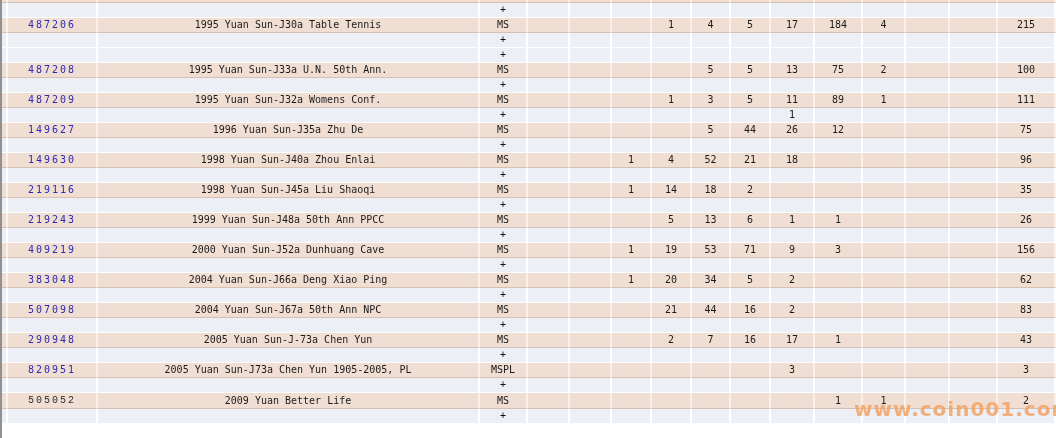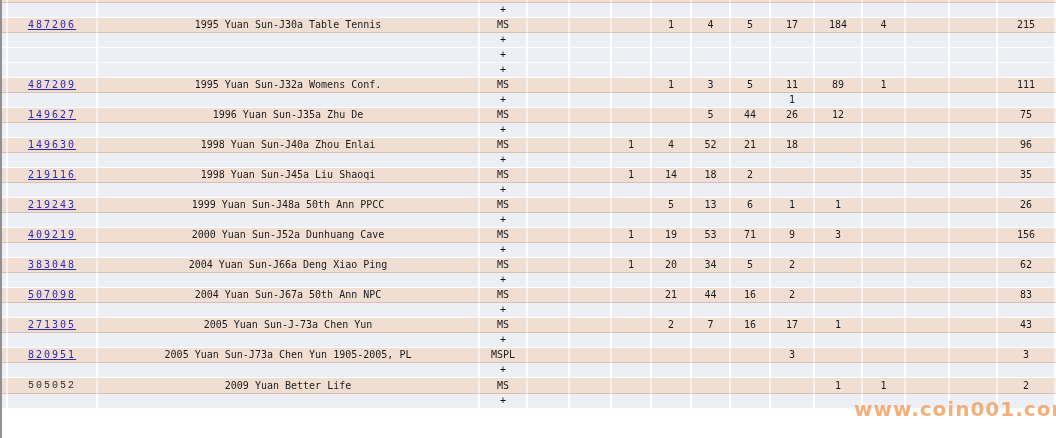--- a/index.html
+++ b/index.html
@@ -42,21 +42,21 @@
     border-bottom-color:#fdfdfe;
     border-right-color:#ffffff;
   }
   tr.row-partial td{
     background:#f1ded3;
     height:3px;
     border-bottom:1px solid #d7c0b1;
     border-right:2px solid rgba(255,255,255,0.55);
   }
   td.col-id{letter-spacing:2px;}
-  td.col-id a{color:#2b2bb2;text-decoration:underline;cursor:pointer;}
+  td.col-id a{color:#2b2bb2;cursor:pointer;}
   td.col-id span.plain{color:#2e2e2e;font-family:Liberation Mono, monospace;}
   td.col-grade span.plus{cursor:pointer;color:#111;}
   .watermark{
     position:absolute;
     left:852px;top:397px;
     font-family:"DejaVu Sans", sans-serif;
     font-weight:bold;
     font-size:20px;
     letter-spacing:1px;
     color:#f2a365;
@@ -172,20 +172,38 @@
           <td class="col-c4"></td>
           <td class="col-c5"></td>
           <td class="col-c6"></td>
           <td class="col-c7"></td>
           <td class="col-c8"></td>
           <td class="col-c9"></td>
           <td class="col-c10"></td>
           <td class="col-c11"></td>
           <td class="col-total"></td>
         </tr>
+        <tr class="row-data">
+          <td class="col-blank"></td>
+          <td class="col-id"><a>487208</a></td>
+          <td class="col-desc">1995 Yuan Sun-J33a U.N. 50th Ann.</td>
+          <td class="col-grade">MS</td>
+          <td class="col-c1"></td>
+          <td class="col-c2"></td>
+          <td class="col-c3"></td>
+          <td class="col-c4"></td>
+          <td class="col-c5">5</td>
+          <td class="col-c6">5</td>
+          <td class="col-c7">13</td>
+          <td class="col-c8">75</td>
+          <td class="col-c9">2</td>
+          <td class="col-c10"></td>
+          <td class="col-c11"></td>
+          <td class="col-total">100</td>
+        </tr>
         <tr class="row-sep">
           <td class="col-blank"></td>
           <td class="col-id"></td>
           <td class="col-desc"></td>
           <td class="col-grade"><span class="plus">+</span></td>
           <td class="col-c1"></td>
           <td class="col-c2"></td>
           <td class="col-c3"></td>
           <td class="col-c4"></td>
           <td class="col-c5"></td>
@@ -480,21 +498,21 @@
           <td class="col-c6"></td>
           <td class="col-c7"></td>
           <td class="col-c8"></td>
           <td class="col-c9"></td>
           <td class="col-c10"></td>
           <td class="col-c11"></td>
           <td class="col-total"></td>
         </tr>
         <tr class="row-data">
           <td class="col-blank"></td>
-          <td class="col-id"><a>271305</a></td>
+          <td class="col-id"><a>290948</a></td>
           <td class="col-desc">2005 Yuan Sun-J-73a Chen Yun</td>
           <td class="col-grade">MS</td>
           <td class="col-c1"></td>
           <td class="col-c2"></td>
           <td class="col-c3"></td>
           <td class="col-c4">2</td>
           <td class="col-c5">7</td>
           <td class="col-c6">16</td>
           <td class="col-c7">17</td>
           <td class="col-c8">1</td>

